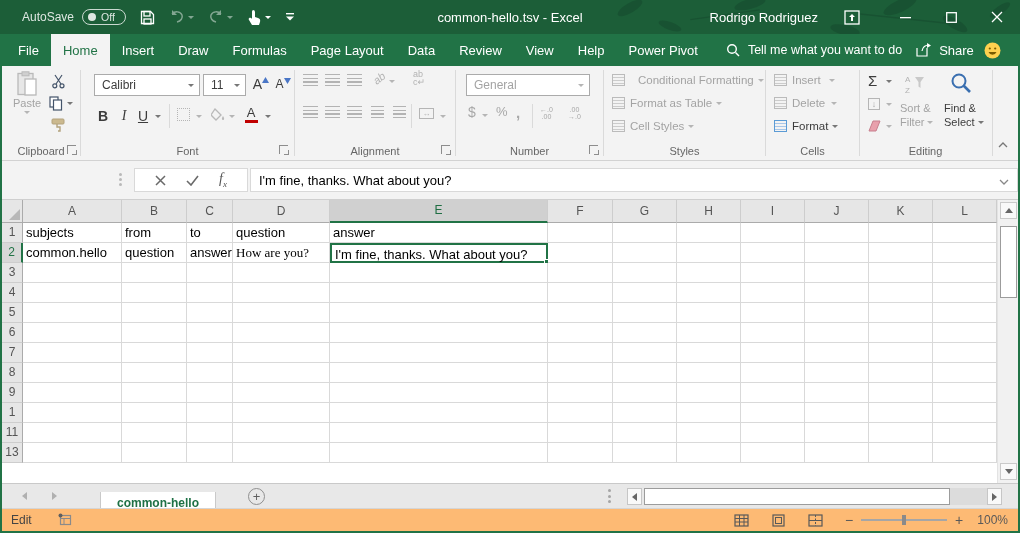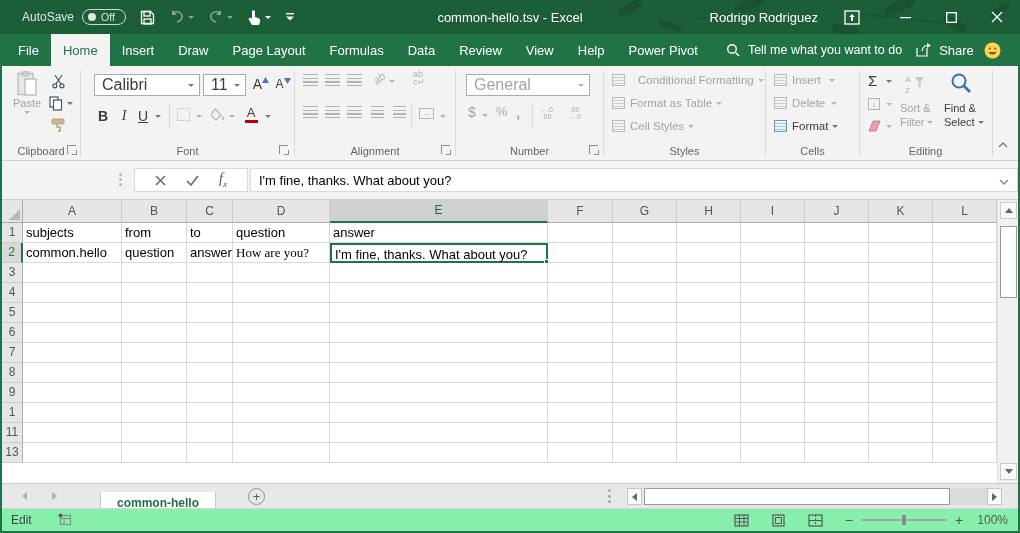--- a/index.html
+++ b/index.html
@@ -31,21 +31,21 @@
 .ribbon{position:absolute;left:0;top:66px;width:1020px;height:95px;background:#f3f3f3;border-bottom:1px solid #d2d2d2}
 .rgroup{position:absolute;top:0;height:94px}
 .glabel{position:absolute;bottom:3px;left:0;right:0;text-align:center;font-size:11px;color:#666}
 .gsep{position:absolute;top:4px;width:1px;height:86px;background:#dadada}
 .launcher{position:absolute;bottom:6px;width:9px;height:9px;border-left:1px solid #8d8d8d;border-top:1px solid #8d8d8d}
 .launcher:after{content:"";position:absolute;right:-1px;bottom:-1px;width:4px;height:4px;border-right:1px solid #8d8d8d;border-bottom:1px solid #8d8d8d}
 .dd{width:0;height:0;border-left:3px solid transparent;border-right:3px solid transparent;border-top:3.5px solid #777;display:inline-block}
 .dd.dis{border-top-color:#b5b5b5}
 .gray-t{color:#a3a3a3}
 .dark-t{color:#3c3c3c}
-.combo{position:absolute;background:#fff;border:1px solid #ababab;display:flex;align-items:center;font-size:16px;color:#3c3c3c}
+.combo{position:absolute;background:#fff;border:1px solid #ababab;display:flex;align-items:center;font-size:12px;color:#3c3c3c}
 .combo .dd{position:absolute;right:5px}
 .stripes{display:inline-block;width:15px;height:12px;background:repeating-linear-gradient(#b3b3b3 0 1.5px,transparent 1.5px 3.7px)}
 .btn-s{position:absolute;display:flex;align-items:center;justify-content:center}
 .minibox{display:inline-block;width:13px;height:12px;border:1px solid #bbb;background:repeating-linear-gradient(#0000 0 2px,#ccc 2px 3px)}
 .srow{position:absolute;display:flex;align-items:center;font-size:11.5px;white-space:nowrap}
 
 .paste-big{position:absolute;left:7px;top:5px;width:36px;height:66px;display:flex;flex-direction:column;align-items:center;color:#a3a3a3;font-size:11px}
 
 .fbar{position:absolute;left:0;top:161px;width:1020px;height:39px;background:#f3f3f3;border-bottom:1px solid #cfcfcf}
 .namebox{position:absolute;left:2px;top:7px;width:108px;height:24px;background:#fff;border:1px solid #d9d9d9;font-size:12.5px;color:#333;display:flex;align-items:center;padding-left:7px}
@@ -82,21 +82,21 @@
 .snav{position:absolute;top:8px;line-height:0}
 .sheettab{position:absolute;left:98px;top:8px;height:25px;width:116px;background:#fff;border-left:1px solid #c9c9c9;border-right:1px solid #c9c9c9;border-bottom:3px solid #217346;display:flex;align-items:center;justify-content:center;font-size:12px;font-weight:bold;color:#1e7145}
 .addsheet{position:absolute;left:246px;top:4px;width:17px;height:17px;border:1px solid #8f8f8f;border-radius:50%;display:flex;align-items:center;justify-content:center;color:#5f5f5f;font-size:13px}
 .hscroll{position:absolute;left:625px;top:4px;height:17px}
 .hs-btn{position:absolute;top:0;width:15px;height:17px;background:#f9f9f9;border:1px solid #c6c6c6;display:flex;align-items:center;justify-content:center}
 .hs-thumb{position:absolute;left:17px;top:0;width:306px;height:17px;background:#fff;border:1px solid #9c9c9c}
 .hs-track{position:absolute;left:323px;top:0;width:37px;height:17px;background:#dcdcdc}
 .sdots{position:absolute;left:606px;top:5px;width:3px;height:14px;display:flex;flex-direction:column;justify-content:space-between}
 .sdots i{width:3px;height:3px;border-radius:50%;background:#a5a5a5}
 
-.statusbar{position:absolute;left:2px;top:508px;width:1016px;height:23px;background:#86efac;border-top:1px solid #d5d5d5;font-size:12px;color:#444}
+.statusbar{position:absolute;left:2px;top:508px;width:1016px;height:23px;background:#fdba74;border-top:1px solid #d5d5d5;font-size:12px;color:#444}
 .greenline{position:absolute;left:0;top:531px;width:1020px;height:2px;background:#217346}
 .edge-l{position:absolute;left:0;top:66px;width:2px;height:467px;background:#217346}
 .edge-r{position:absolute;right:0;top:66px;width:2px;height:467px;background:#217346}
 .zoomcluster{position:absolute;right:10px;top:0;height:22px;display:flex;align-items:center;color:#595959}
 .viewicon{margin-right:22px;display:flex;align-items:center}
 </style>
 </head>
 <body>
 
 <div class="titlebar">
@@ -191,24 +191,24 @@
   <div class="rtab active">
       <span>Home</span>
     </div>
   <div class="rtab">
       <span>Insert</span>
     </div>
   <div class="rtab">
       <span>Draw</span>
     </div>
   <div class="rtab">
+      <span>Formulas</span>
+    </div>
+  <div class="rtab">
       <span>Page Layout</span>
-    </div>
-  <div class="rtab">
-      <span>Formulas</span>
     </div>
   <div class="rtab">
       <span>Data</span>
     </div>
   <div class="rtab">
       <span>Review</span>
     </div>
   <div class="rtab">
       <span>View</span>
     </div>

